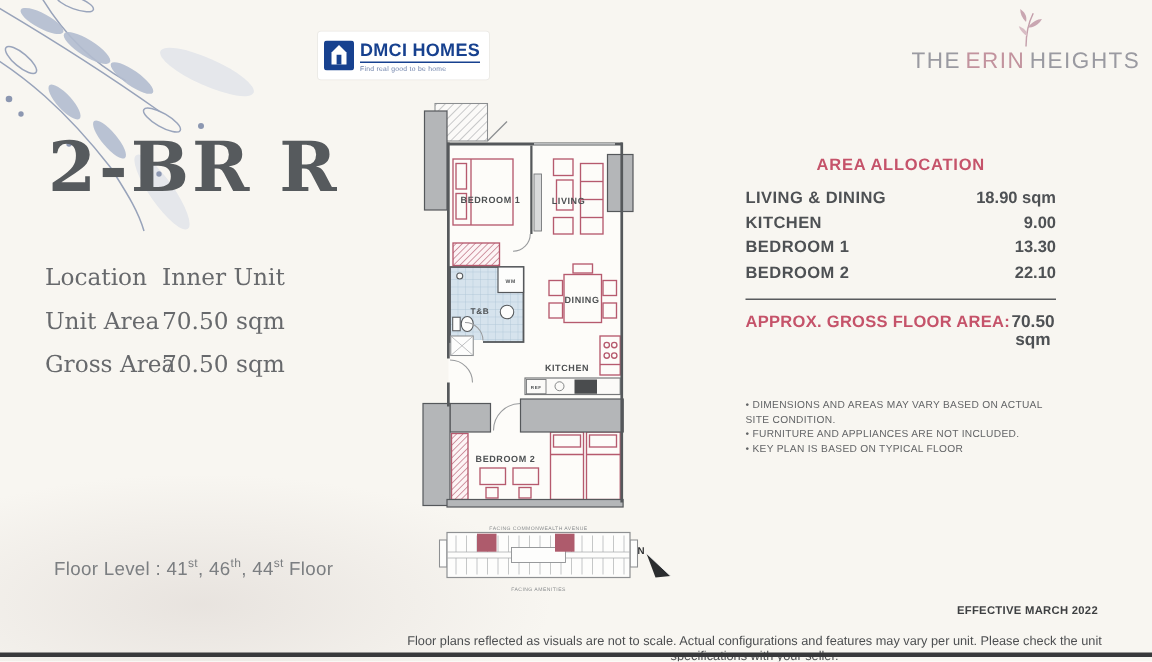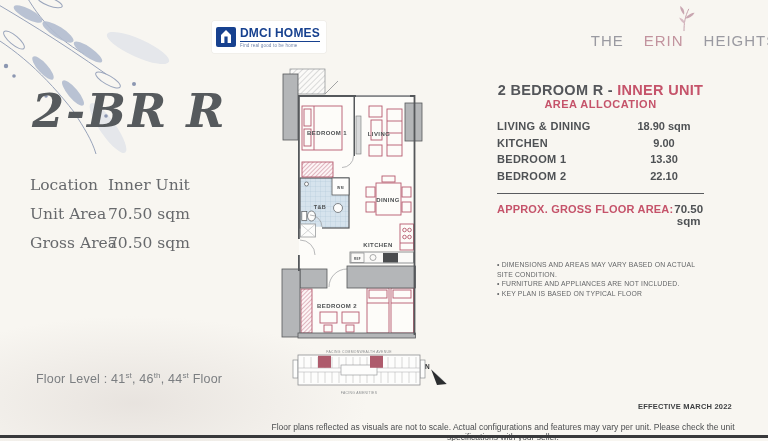--- a/index.html
+++ b/index.html
@@ -24,51 +24,51 @@
   .dmci-name {
     font-size:12px; font-weight:bold; color:#17418f; letter-spacing:0.2px;
     line-height:13px; border-bottom:1.5px solid #17418f; padding-bottom:1px; white-space:nowrap;
   }
   .dmci-tag { font-size:4.5px; color:#6b7fa8; margin-top:1px; letter-spacing:0.2px; white-space:nowrap; }
 
   
   .erin-logo { position:absolute; right:4px; top:5px; width:160px; text-align:center; }
   .erin-leaf { display:block; margin:0 auto; height:27px; width:26px; }
   .erin-text {
-    display:flex; justify-content:center; gap:20px; margin-top:0px;
+    display:flex; justify-content:center; gap:3px; margin-top:0px;
     font-size:15px; color:#9a9aa1; letter-spacing:1px; white-space:nowrap;
   }
   .erin-accent { color:#c2939e; }
 
   
   .unit-title {
     position:absolute; left:32px; top:84px; margin:0;
     font-family:"DejaVu Serif", serif; font-weight:bold;
-    font-size:46px; color:#565a5d; letter-spacing:2px;font-style:italic;
+    font-size:46px; color:#565a5d; letter-spacing:2px;
   }
   .details { position:absolute; left:30px; top:176px; font-family:"DejaVu Serif", serif; font-size:15.5px; color:#67696c; }
   .detail-row { display:flex; margin-bottom:11px; }
   .detail-label { width:64px; text-align:left; margin-right:14px; white-space:nowrap; }
   .detail-value { white-space:nowrap; }
   .floor-level { position:absolute; left:36px; top:371px; font-size:12.5px; color:#7b7e81; letter-spacing:0.2px; }
   .floor-level sup { font-size:8px; }
 
   
   .floorplan { position:absolute; left:270px; top:56px; width:176px; height:300px; }
   .keyplan  { position:absolute; left:288px; top:346px; width:164px; height:56px; }
 
   
   .right-panel { position:absolute; left:497px; top:82px; width:207px; }
   .rp-title { text-align:center; font-size:14.5px; font-weight:bold; color:#54565a; letter-spacing:0.3px; white-space:nowrap; }
   .rp-title-accent { color:#c5536a; }
-  .rp-heading { text-align:center; font-size:11px; font-weight:bold; color:#c5536a; letter-spacing:0.5px; }
+  .rp-heading { text-align:center; margin-top:22px; font-size:11px; font-weight:bold; color:#c5536a; letter-spacing:0.5px; }
   .alloc { margin-top:10px; }
   .alloc-row { display:flex; align-items:baseline; height:16.6px; }
   .alloc-label { flex:1; font-size:11px; font-weight:bold; color:#4e5154; letter-spacing:0.3px; white-space:nowrap; }
-  .alloc-value { width:80px; text-align:center; font-size:11px; font-weight:bold; color:#4e5154; white-space:nowrap; }
+  .alloc-value { width:80px; text-align:right; font-size:11px; font-weight:bold; color:#4e5154; white-space:nowrap; }
   .rp-divider { border-top:1.5px solid #595b5e; margin-top:7px; }
   .gross-row { display:flex; align-items:baseline; margin-top:9px; }
   .gross-label { flex:1; font-size:11px; font-weight:bold; color:#c5536a; letter-spacing:0.2px; white-space:nowrap;text-align:center; }
   .gross-value { width:80px; text-align:center; font-size:11.5px; font-weight:bold; color:#4e5154; }
   .notes { margin-top:33px; font-size:6.8px; color:#636567; line-height:9.5px; letter-spacing:0.2px; }
 
   
   .effective { position:absolute; right:36px; top:402px; font-size:7.5px; font-weight:bold; color:#3e4042; letter-spacing:0.2px; }
   .disclaimer { position:absolute; left:245px; top:422px; width:516px; text-align:center; font-size:8.5px; color:#4c4e50; }
   .bottom-line { position:absolute; left:0; top:435px; width:768px; height:2.5px; background:#38393b; }
@@ -297,23 +297,20 @@
     </g>
     <text class="kp-label" x="71" y="48" font-size="3.4">FACING AMENITIES</text>
     <g transform="translate(136,14)">
       <text x="1" y="9" font-size="6.5" font-weight="bold" fill="#2f3133" font-family="Liberation Sans, sans-serif">N</text>
       <polygon points="7,9 23,24 13,25" fill="#2b2d2f"></polygon>
       <line x1="7" y1="9" x2="23" y2="24" stroke="#ffffff" stroke-width="0.5"></line>
     </g>
   </svg>
 
   <div class="right-panel">
-    <div class="rp-title">
-      <span class="rp-title-main">2 BEDROOM R - </span><span class="rp-title-accent">INNER UNIT</span>
-    </div>
     <div class="rp-heading">AREA ALLOCATION</div>
 
     <div class="alloc">
       <div class="alloc-row">
         <span class="alloc-label">LIVING &amp; DINING</span>
         <span class="alloc-value">18.90 sqm</span>
       </div>
       <div class="alloc-row">
         <span class="alloc-label">KITCHEN</span>
         <span class="alloc-value">9.00</span>

